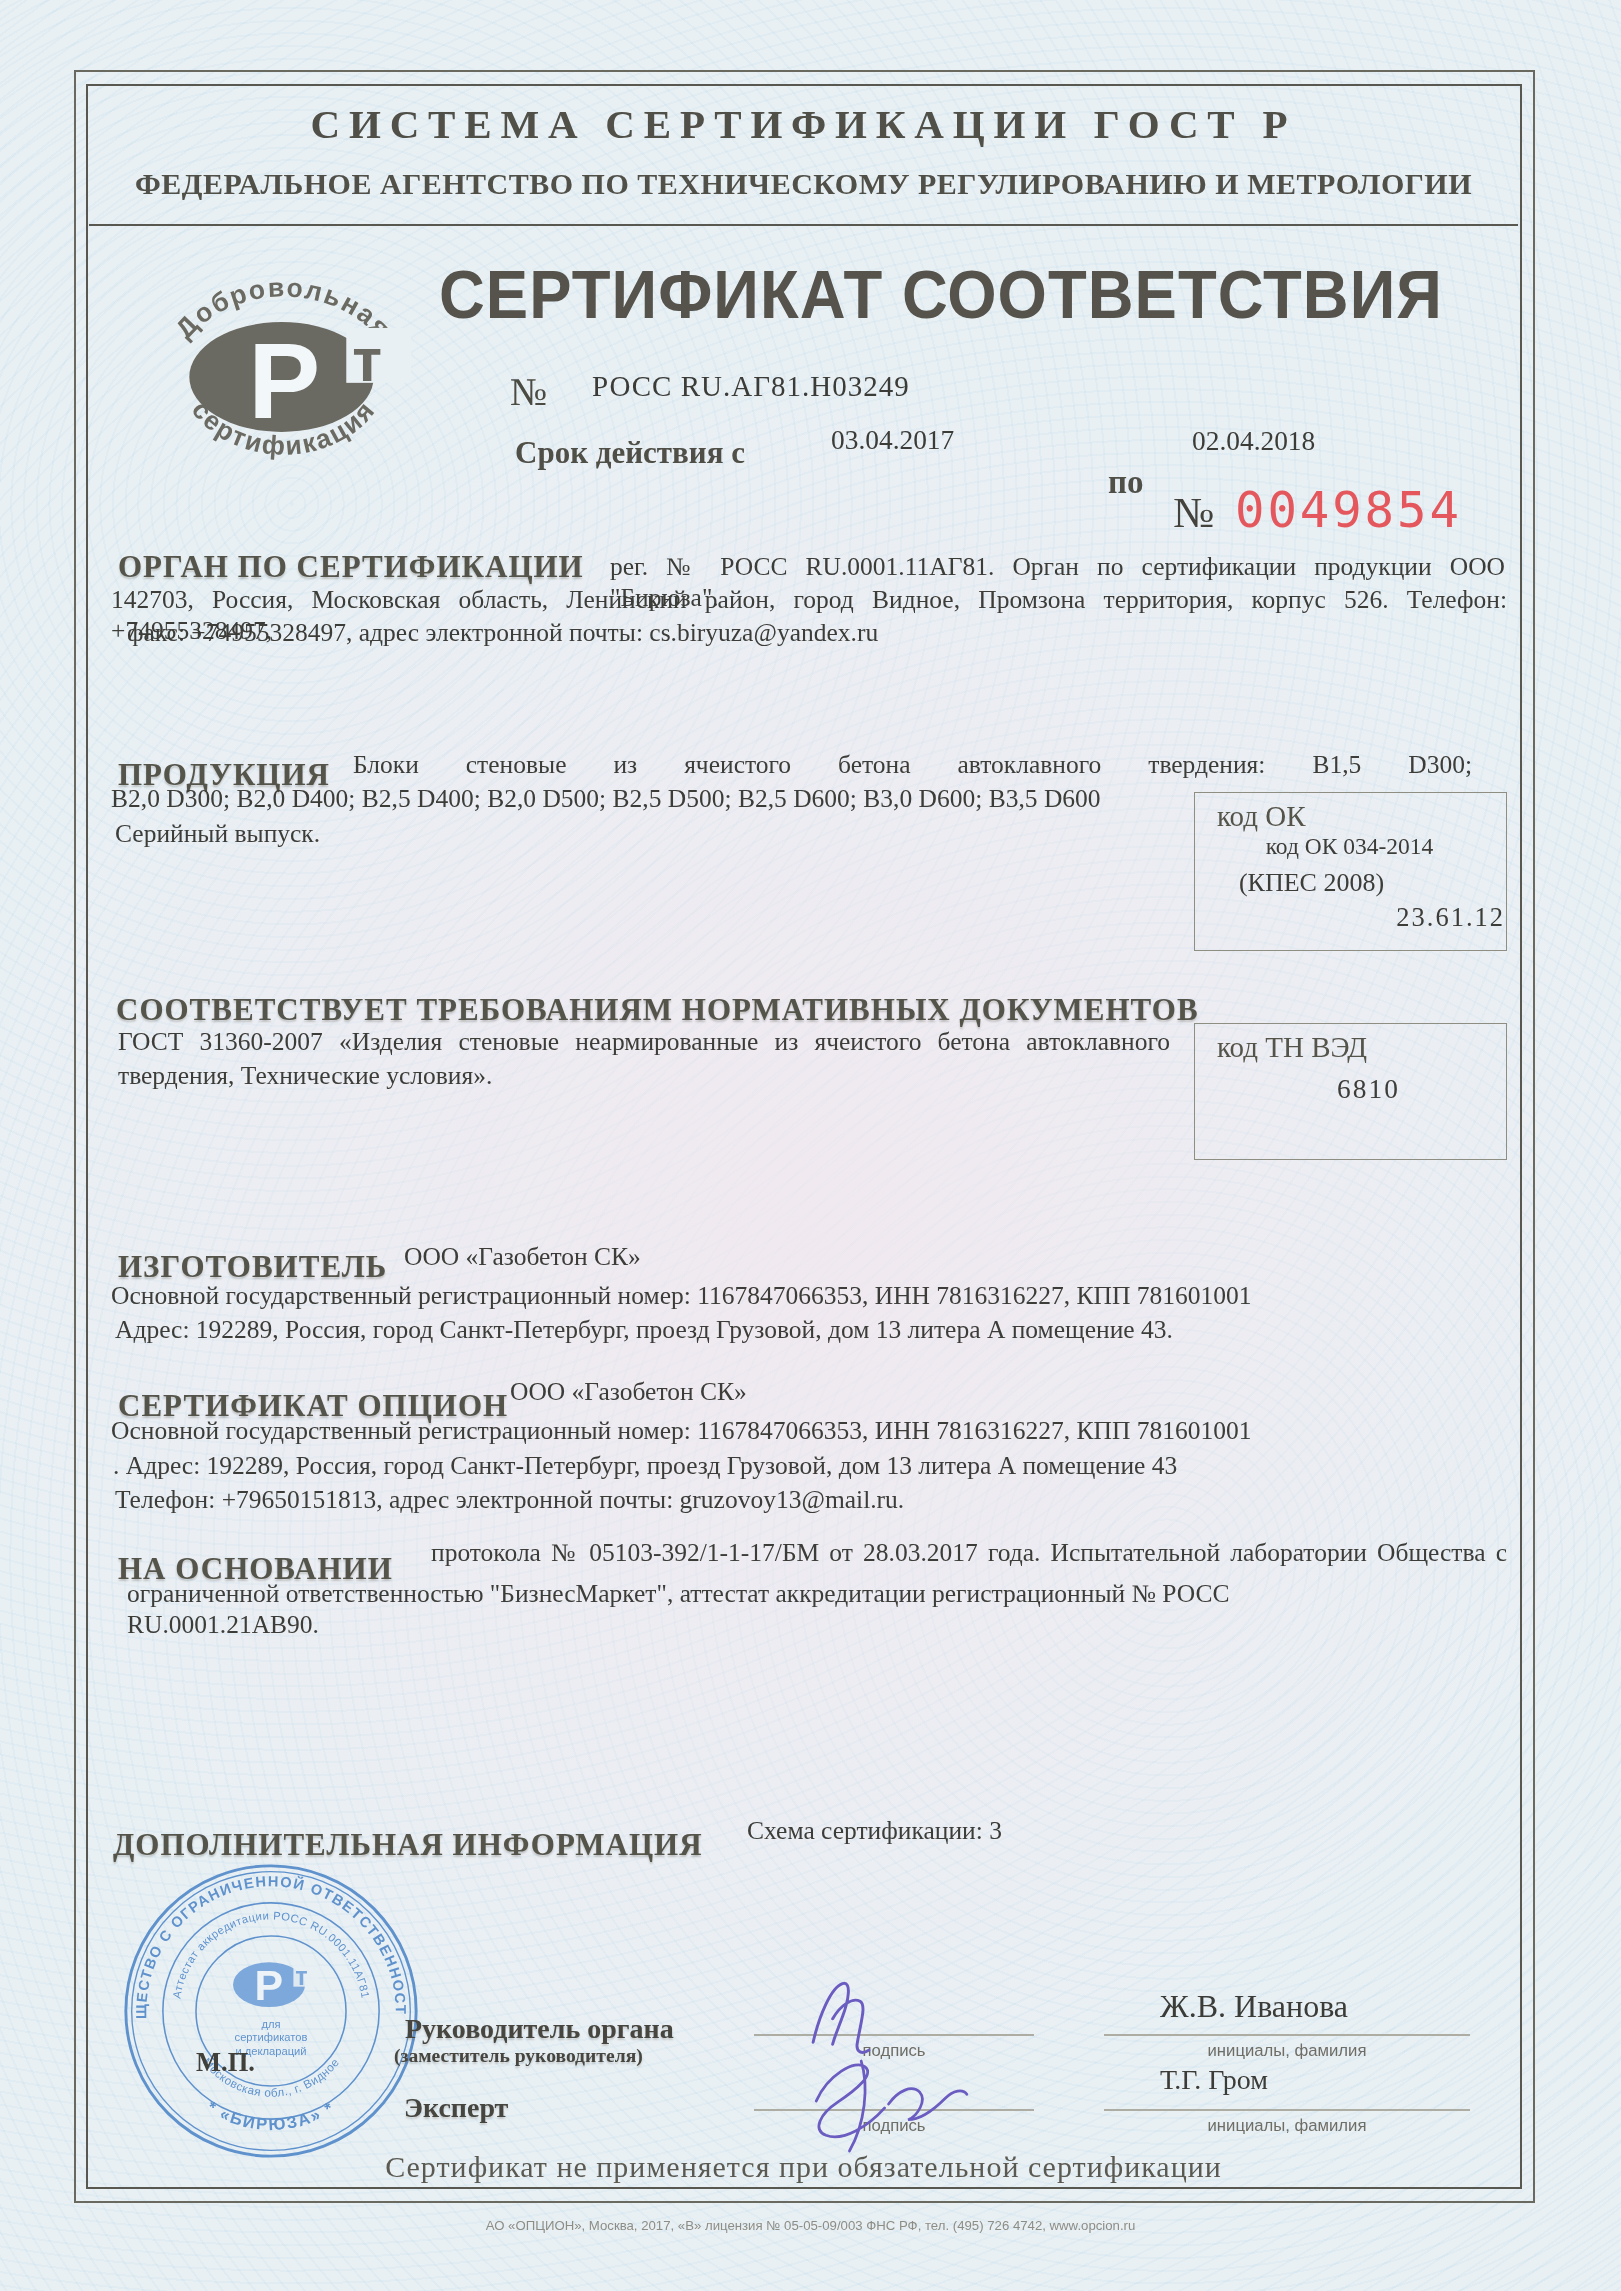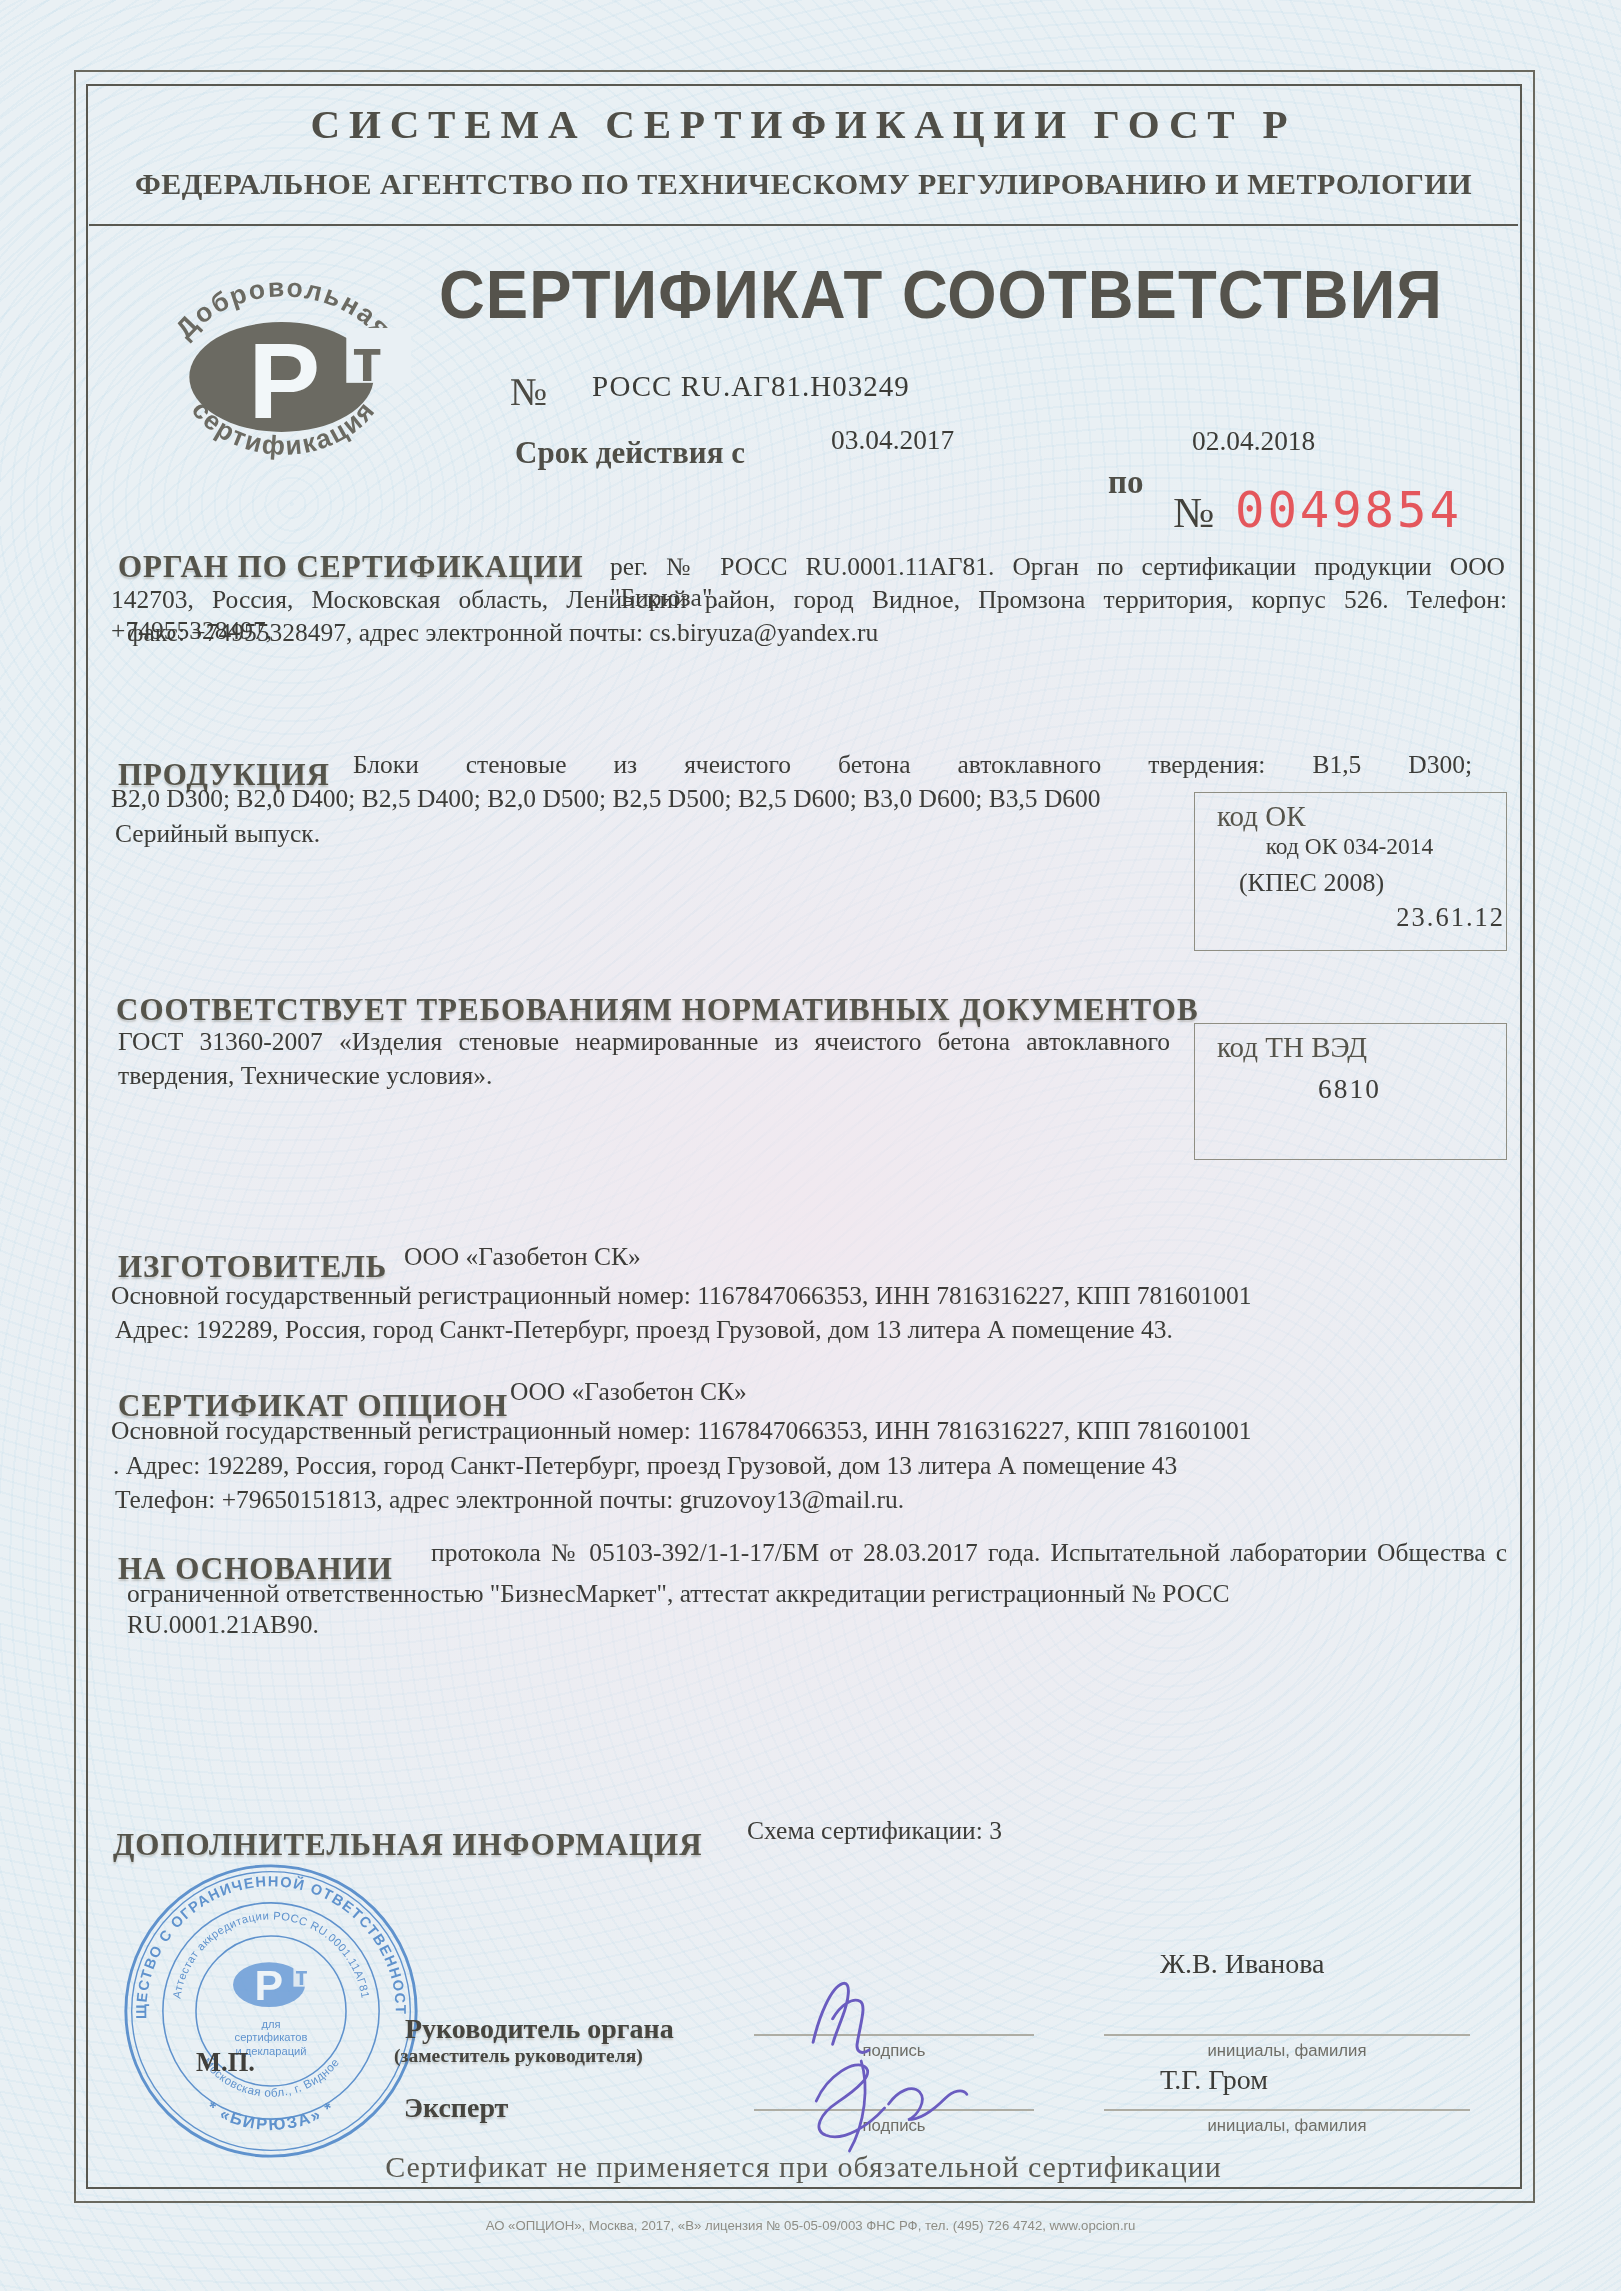--- a/index.html
+++ b/index.html
@@ -57,21 +57,21 @@
   .ok-l1       { left:1194px; top:833px; width:311px; text-align:center; font-size:23.5px; color:#3c3c38; }
   .ok-l2       { left:1156px; top:868px; width:311px; text-align:center; font-size:26px; color:#3c3c38; }
   .ok-l3       { left:1194px; top:902px; width:311px; text-align:right; font-size:26.5px; letter-spacing:2px; color:#3c3c38; }
 
   .conf-label { left:116px; top:992px; }
   .conf-l1    { left:118px; top:1026px; width:1052px; }
   .conf-l2    { left:118px; top:1060px; width:784px; }
 
   .tnved-box   { left:1194px; top:1023px; width:311px; height:135px; border:1px solid #8f8e83; }
   .tnved-label { left:1217px; top:1031px; font-size:29px; color:#55544b; }
-  .tnved-value { left:1194px; top:1074px; width:311px; text-align:center; font-size:27.4px; letter-spacing:2px; color:#3c3c38; }
+  .tnved-value { left:1194px; top:1074px; width:311px; text-align:center; font-size:27.4px; letter-spacing:2px; color:#3c3c38;padding-left:19px; }
 
   .manu-label { left:118px; top:1249px; }
   .manu-inline{ left:404px; top:1241px; }
   .manu-l2    { left:111px; top:1280px; width:1274px; }
   .manu-l3    { left:115px; top:1314px; width:1176px; }
 
   .issued-label { left:118px; top:1388px; }
   .issued-inline{ left:510px; top:1376px; }
   .issued-l2    { left:111px; top:1415px; width:1274px; }
   .issued-l3    { left:113px; top:1450px; width:1176px; }
@@ -95,21 +95,21 @@
   .sig-line    { height:2px; background:#aeada4; }
   .line-s1 { left:754px;  top:2034px; width:280px; }
   .line-n1 { left:1104px; top:2034px; width:366px; }
   .line-s2 { left:754px;  top:2109px; width:280px; }
   .line-n2 { left:1104px; top:2109px; width:366px; }
   .caption { font-family:"Liberation Sans", sans-serif; font-size:16.7px; color:#6e6d66; text-align:center; }
   .cap-s1 { left:754px;  top:2041px; width:280px; }
   .cap-n1 { left:1104px; top:2041px; width:366px; }
   .cap-s2 { left:754px;  top:2116px; width:280px; }
   .cap-n2 { left:1104px; top:2116px; width:366px; }
-  .name-1 { left:1160px; top:1948px; font-size:28px; color:#3b3b37; }
+  .name-1 { left:1160px; top:1988px; font-size:32px; color:#3b3b37; }
   .name-2 { left:1160px; top:2064px; font-size:28px; color:#3b3b37; }
   .sig1-svg { left:774px; top:1958px; }
   .sig2-svg { left:779px; top:2047px; }
 
   .footer-note { left:88px; top:2150px; width:1431px; text-align:center; font-size:30px;
                  letter-spacing:1px; color:#5b5a52; }
   .print-info  { left:0; top:2218px; width:1621px; text-align:center;
                  font-family:"Liberation Sans", sans-serif; font-size:13.2px; color:#8e8d85; }
 </style>
 </head>

